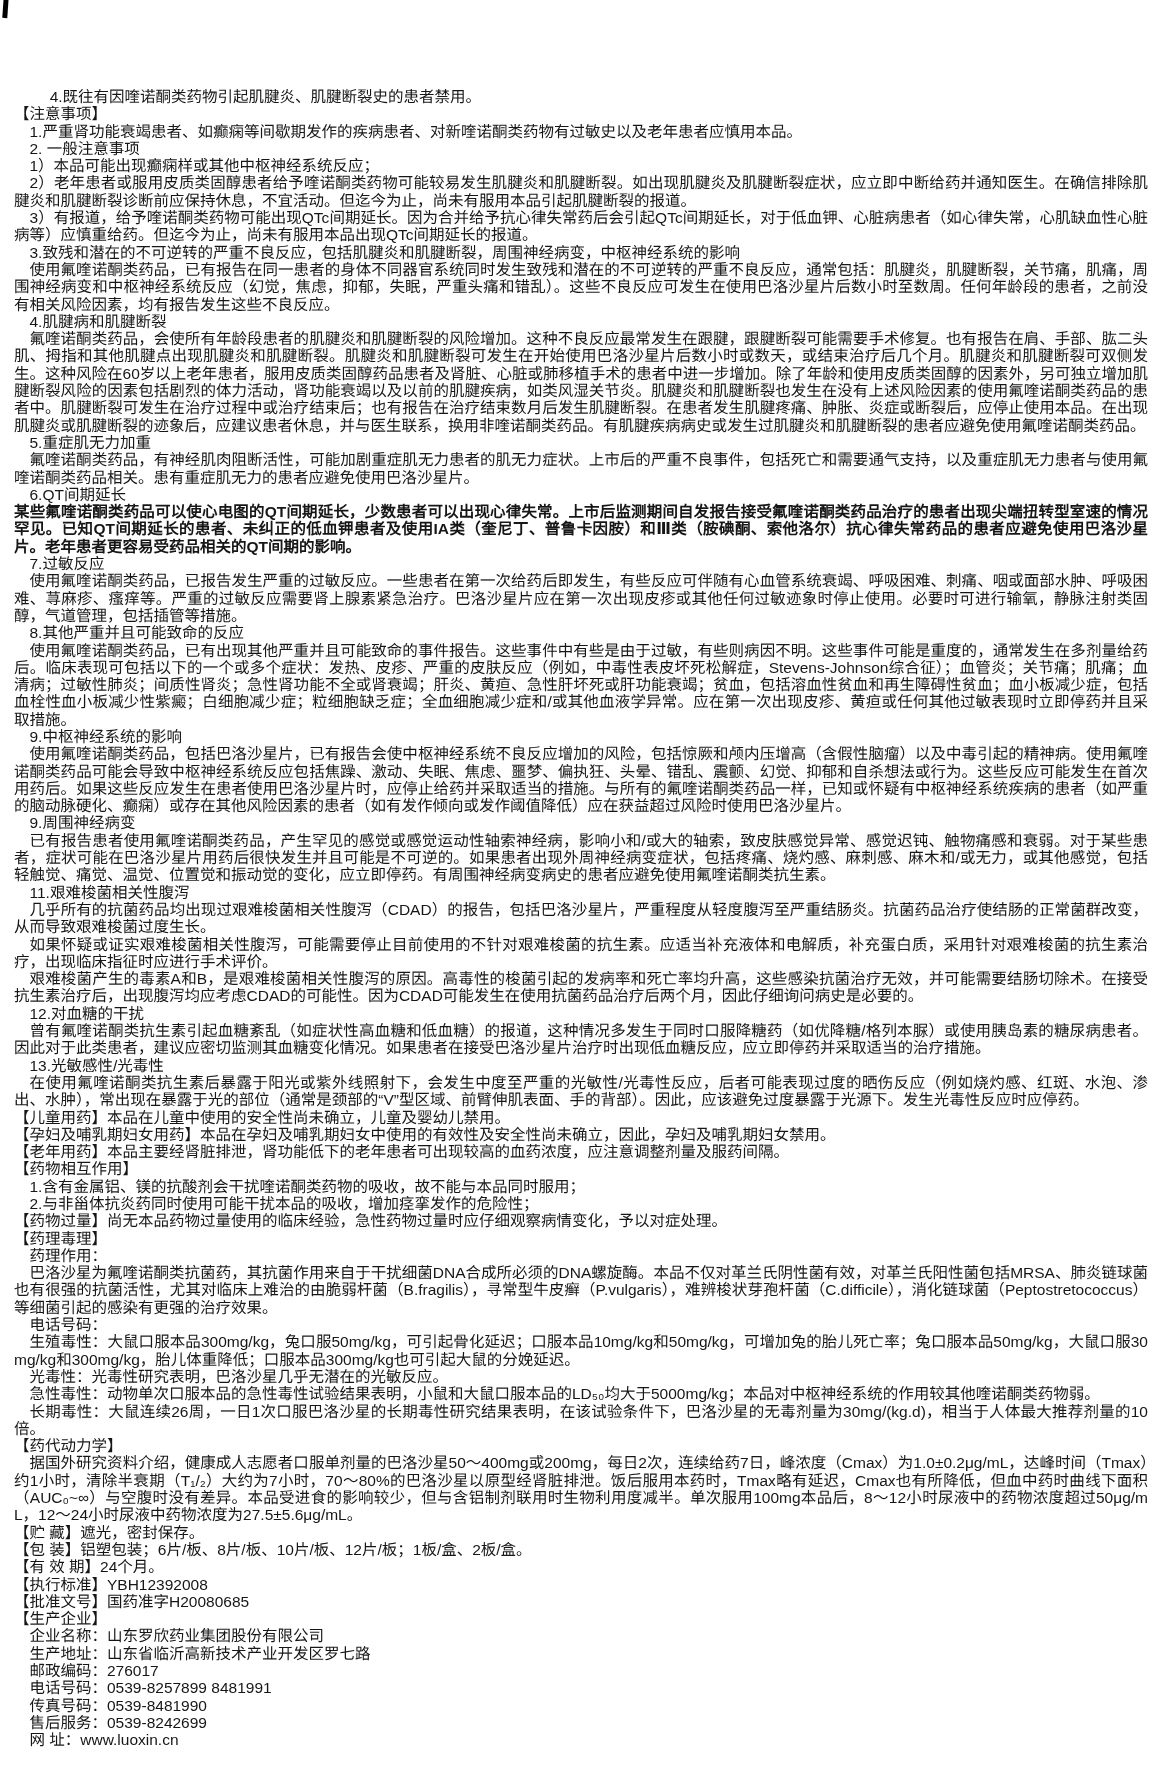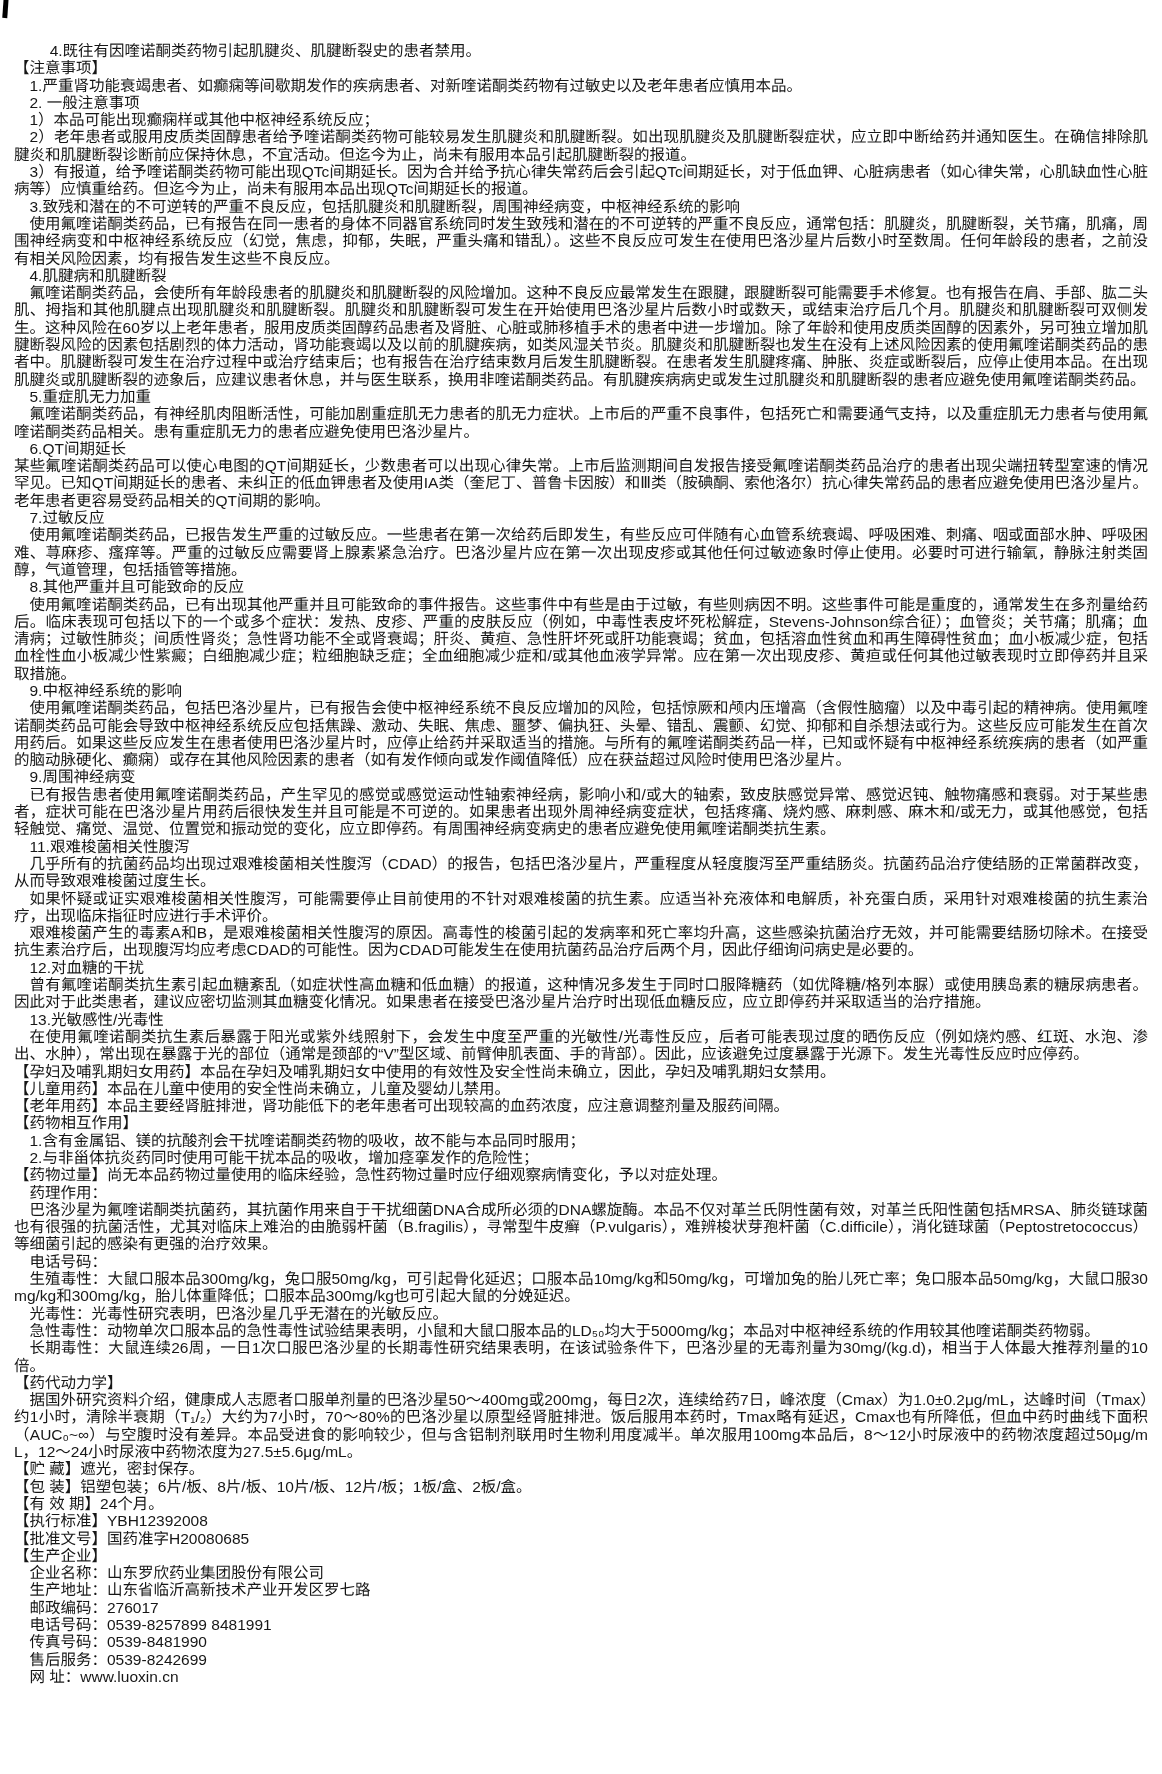--- a/index.html
+++ b/index.html
@@ -9,33 +9,34 @@
   }
   body {
     width: 1162px;
     min-height: 1774px;
     position: relative;
     color: #161616;
     font-family: "Liberation Sans", "DejaVu Sans", sans-serif;
   }
   main.insert {
     padding: 42px 14px 20px 14px;
+    margin-top: 46px;
   }
   main.insert p {
     margin: 0;
     font-size: 15.5px;
     line-height: 17.3px;
     text-align: justify;
     word-break: break-all;
     color: #161616;
   }
   .p-first  { text-indent: 2.3em; }
   .p-item   { text-indent: 1em; }
   .p-header { text-indent: 0; }
-  .p-flush  { text-indent: 0; }
+  .p-flush  { text-indent: 0; font-weight: bold; }
   .scan-mark {
     position: absolute;
     left: 3px;
     top: -3px;
     width: 5px;
     height: 21px;
     background: #000;
     transform: rotate(4deg);
   }
 </style>
@@ -69,27 +70,28 @@
     <p class="p-item">9.周围神经病变</p>
     <p class="p-item">已有报告患者使用氟喹诺酮类药品，产生罕见的感觉或感觉运动性轴索神经病，影响小和/或大的轴索，致皮肤感觉异常、感觉迟钝、触物痛感和衰弱。对于某些患者，症状可能在巴洛沙星片用药后很快发生并且可能是不可逆的。如果患者出现外周神经病变症状，包括疼痛、烧灼感、麻刺感、麻木和/或无力，或其他感觉，包括轻触觉、痛觉、温觉、位置觉和振动觉的变化，应立即停药。有周围神经病变病史的患者应避免使用氟喹诺酮类抗生素。</p>
     <p class="p-item">11.艰难梭菌相关性腹泻</p>
     <p class="p-item">几乎所有的抗菌药品均出现过艰难梭菌相关性腹泻（CDAD）的报告，包括巴洛沙星片，严重程度从轻度腹泻至严重结肠炎。抗菌药品治疗使结肠的正常菌群改变，从而导致艰难梭菌过度生长。</p>
     <p class="p-item">如果怀疑或证实艰难梭菌相关性腹泻，可能需要停止目前使用的不针对艰难梭菌的抗生素。应适当补充液体和电解质，补充蛋白质，采用针对艰难梭菌的抗生素治疗，出现临床指征时应进行手术评价。</p>
     <p class="p-item">艰难梭菌产生的毒素A和B，是艰难梭菌相关性腹泻的原因。高毒性的梭菌引起的发病率和死亡率均升高，这些感染抗菌治疗无效，并可能需要结肠切除术。在接受抗生素治疗后，出现腹泻均应考虑CDAD的可能性。因为CDAD可能发生在使用抗菌药品治疗后两个月，因此仔细询问病史是必要的。</p>
     <p class="p-item">12.对血糖的干扰</p>
     <p class="p-item">曾有氟喹诺酮类抗生素引起血糖紊乱（如症状性高血糖和低血糖）的报道，这种情况多发生于同时口服降糖药（如优降糖/格列本脲）或使用胰岛素的糖尿病患者。因此对于此类患者，建议应密切监测其血糖变化情况。如果患者在接受巴洛沙星片治疗时出现低血糖反应，应立即停药并采取适当的治疗措施。</p>
     <p class="p-item">13.光敏感性/光毒性</p>
     <p class="p-item">在使用氟喹诺酮类抗生素后暴露于阳光或紫外线照射下，会发生中度至严重的光敏性/光毒性反应，后者可能表现过度的晒伤反应（例如烧灼感、红斑、水泡、渗出、水肿），常出现在暴露于光的部位（通常是颈部的“V”型区域、前臂伸肌表面、手的背部）。因此，应该避免过度暴露于光源下。发生光毒性反应时应停药。</p>
+    <p class="p-header">【儿童用药】本品在儿童中使用的安全性尚未确立，儿童及婴幼儿禁用。</p>
     <p class="p-header">【孕妇及哺乳期妇女用药】本品在孕妇及哺乳期妇女中使用的有效性及安全性尚未确立，因此，孕妇及哺乳期妇女禁用。</p>
-    <p class="p-header">【儿童用药】本品在儿童中使用的安全性尚未确立，儿童及婴幼儿禁用。</p>
     <p class="p-header">【老年用药】本品主要经肾脏排泄，肾功能低下的老年患者可出现较高的血药浓度，应注意调整剂量及服药间隔。</p>
     <p class="p-header">【药物相互作用】</p>
     <p class="p-item">1.含有金属铝、镁的抗酸剂会干扰喹诺酮类药物的吸收，故不能与本品同时服用；</p>
     <p class="p-item">2.与非甾体抗炎药同时使用可能干扰本品的吸收，增加痉挛发作的危险性；</p>
     <p class="p-header">【药物过量】尚无本品药物过量使用的临床经验，急性药物过量时应仔细观察病情变化，予以对症处理。</p>
+    <p class="p-header">【药理毒理】</p>
     <p class="p-item">药理作用：</p>
     <p class="p-item">巴洛沙星为氟喹诺酮类抗菌药，其抗菌作用来自于干扰细菌DNA合成所必须的DNA螺旋酶。本品不仅对革兰氏阴性菌有效，对革兰氏阳性菌包括MRSA、肺炎链球菌也有很强的抗菌活性，尤其对临床上难治的由脆弱杆菌（B.fragilis），寻常型牛皮癣（P.vulgaris），难辨梭状芽孢杆菌（C.difficile），消化链球菌（Peptostretococcus）等细菌引起的感染有更强的治疗效果。</p>
     <p class="p-item">电话号码：</p>
     <p class="p-item">生殖毒性：大鼠口服本品300mg/kg，兔口服50mg/kg，可引起骨化延迟；口服本品10mg/kg和50mg/kg，可增加兔的胎儿死亡率；兔口服本品50mg/kg，大鼠口服30mg/kg和300mg/kg，胎儿体重降低；口服本品300mg/kg也可引起大鼠的分娩延迟。</p>
     <p class="p-item">光毒性：光毒性研究表明，巴洛沙星几乎无潜在的光敏反应。</p>
     <p class="p-item">急性毒性：动物单次口服本品的急性毒性试验结果表明，小鼠和大鼠口服本品的LD₅₀均大于5000mg/kg；本品对中枢神经系统的作用较其他喹诺酮类药物弱。</p>
     <p class="p-item">长期毒性：大鼠连续26周，一日1次口服巴洛沙星的长期毒性研究结果表明，在该试验条件下，巴洛沙星的无毒剂量为30mg/(kg.d)，相当于人体最大推荐剂量的10倍。</p>
     <p class="p-header">【药代动力学】</p>
     <p class="p-item">据国外研究资料介绍，健康成人志愿者口服单剂量的巴洛沙星50～400mg或200mg，每日2次，连续给药7日，峰浓度（Cmax）为1.0±0.2μg/mL，达峰时间（Tmax）约1小时，清除半衰期（T₁/₂）大约为7小时，70～80%的巴洛沙星以原型经肾脏排泄。饭后服用本药时，Tmax略有延迟，Cmax也有所降低，但血中药时曲线下面积（AUC₀~∞）与空腹时没有差异。本品受进食的影响较少，但与含铝制剂联用时生物利用度减半。单次服用100mg本品后，8～12小时尿液中的药物浓度超过50μg/mL，12～24小时尿液中药物浓度为27.5±5.6μg/mL。</p>
     <p class="p-header">【贮    藏】遮光，密封保存。</p>

